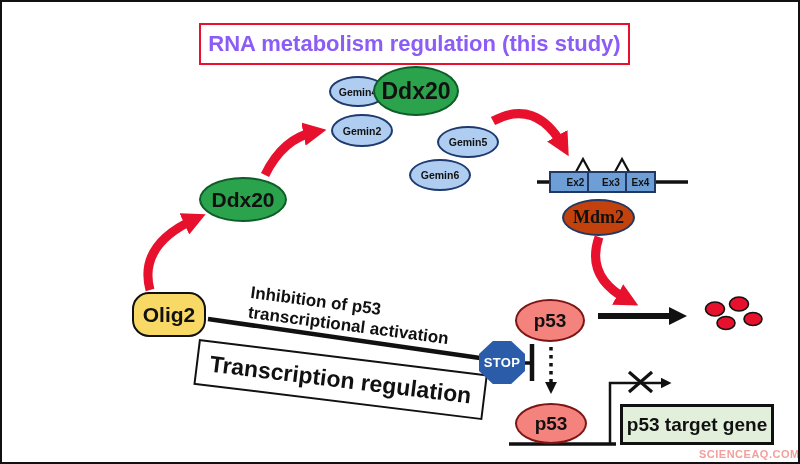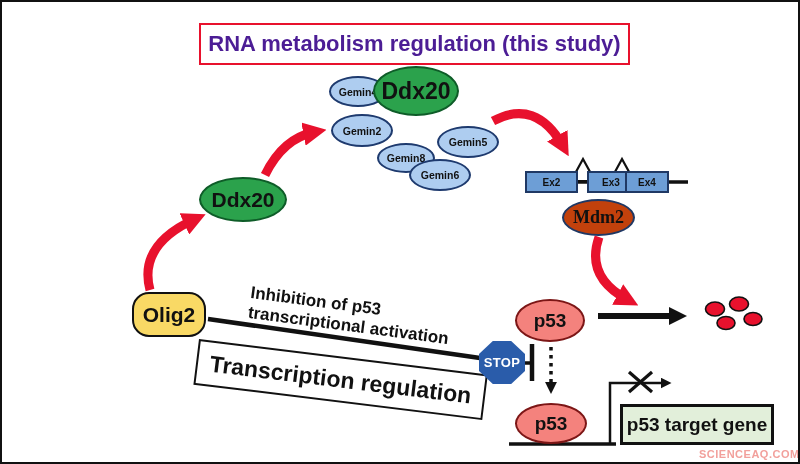--- a/index.html
+++ b/index.html
@@ -12,21 +12,21 @@
   .node{
     position:absolute;z-index:2;display:flex;align-items:center;justify-content:center;
     font-weight:700;color:#111;text-align:center;box-sizing:border-box;
   }
   .ellipse{border-radius:50%;}
   .gemin{
     background:#aecdf0;border:2px solid #1e3a6e;font-size:10.5px;border-radius:50%;
   }
   .title-box{
     left:197px;top:21px;width:427px;height:38px;z-index:2;
-    border:2.5px solid #e8112d;color:#4c1d95;font-size:22px;font-weight:700;
+    border:2.5px solid #e8112d;color:#8b5cf6;font-size:22px;font-weight:700;
     display:flex;align-items:center;justify-content:center;position:absolute;
     background:#fff;
   }
   .big-ddx20{left:371px;top:64px;width:86px;height:50px;background:#2ba24c;border:2px solid #0e5c28;font-size:23px;}
   .smn{left:379px;top:104px;width:80px;height:47px;background:#c969e6;border:2px solid #3c3c3c;font-size:22px;}
   .g4{left:327px;top:74px;width:58px;height:31px;}
   .g2{left:329px;top:112px;width:62px;height:33px;}
   .g5{left:435px;top:124px;width:62px;height:32px;}
   .g8{left:375px;top:141px;width:58px;height:30px;}
   .g7{left:348px;top:157px;width:62px;height:32px;}
@@ -34,23 +34,23 @@
   .left-ddx20{left:197px;top:175px;width:88px;height:45px;background:#2ba24c;border:2px solid #0e5c28;font-size:21px;}
   .olig2{
     left:130px;top:290px;width:74px;height:45px;background:#f9d965;border:2.5px solid #111;
     border-radius:17px;font-size:21px;
   }
   .p53{background:#f4827d;border:2.5px solid #7c1616;font-size:19px;}
   .p53-upper{left:513px;top:297px;width:70px;height:43px;}
   .p53-lower{left:513px;top:401px;width:72px;height:41px;}
   .mdm2{left:560px;top:197px;width:73px;height:37px;background:#c2410c;border:2px solid #1f3864;font-size:18px;font-family:Liberation Serif, serif;}
   .exon{background:#6d9ed6;border:2px solid #1f3864;font-size:10px;height:22px;top:169px;}
-  .ex2{left:523px;width:53px;}
+  .ex2{left:547px;width:53px;}
   .ex3{left:585px;width:48px;}
-  .ex4{left:623px;width:44px;}
+  .ex4{left:623px;width:31px;}
   .stop{
     left:477px;top:339px;width:46px;height:43px;background:#2a5caa;color:#fff;
     font-size:13px;letter-spacing:.3px;z-index:3;
     clip-path:polygon(30% 0%,70% 0%,100% 30%,100% 70%,70% 100%,30% 100%,0% 70%,0% 30%);
   }
   .gene-box{
     left:618px;top:402px;width:154px;height:41px;background:#e2efda;border:3px solid #111;
     font-size:19px;
     text-align:center;
   }
@@ -119,21 +119,20 @@
     <line x1="627" y1="370" x2="650" y2="390" stroke="#111" stroke-width="3.2"></line>
     <line x1="650" y1="370" x2="627" y2="390" stroke="#111" stroke-width="3.2"></line>
   </svg>
 
   <div class="title-box">RNA metabolism regulation (this study)</div>
 
   <div class="node gemin g4">Gemin4</div>
   <div class="node ellipse big-ddx20">Ddx20</div>
   <div class="node gemin g2">Gemin2</div>
   <div class="node gemin g5">Gemin5</div>
-  <div class="node gemin g8">Gemin8</div>
   <div class="node gemin g6">Gemin6</div>
 
   <div class="node ellipse left-ddx20">Ddx20</div>
   <div class="node olig2">Olig2</div>
 
   <div class="node exon ex2">Ex2</div>
   <div class="node exon ex3">Ex3</div>
   <div class="node exon ex4">Ex4</div>
 
   <div class="node ellipse mdm2">Mdm2</div>

